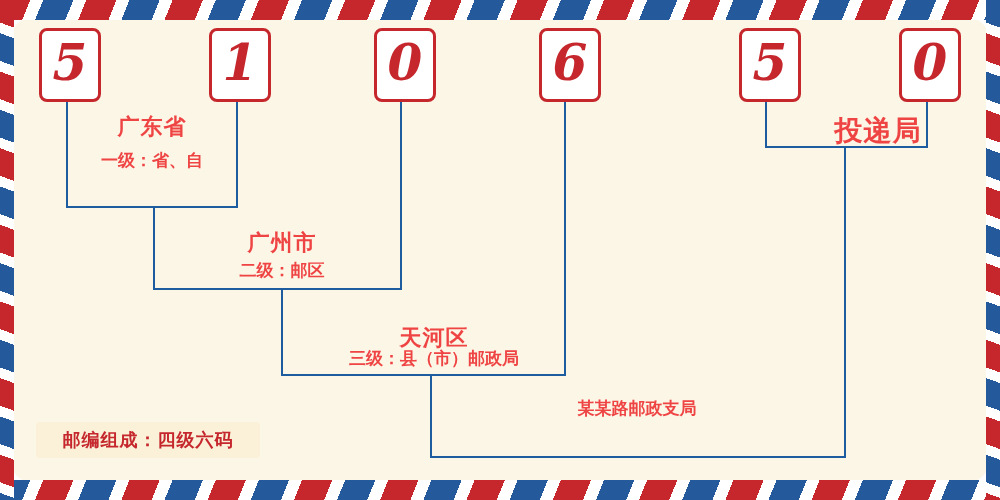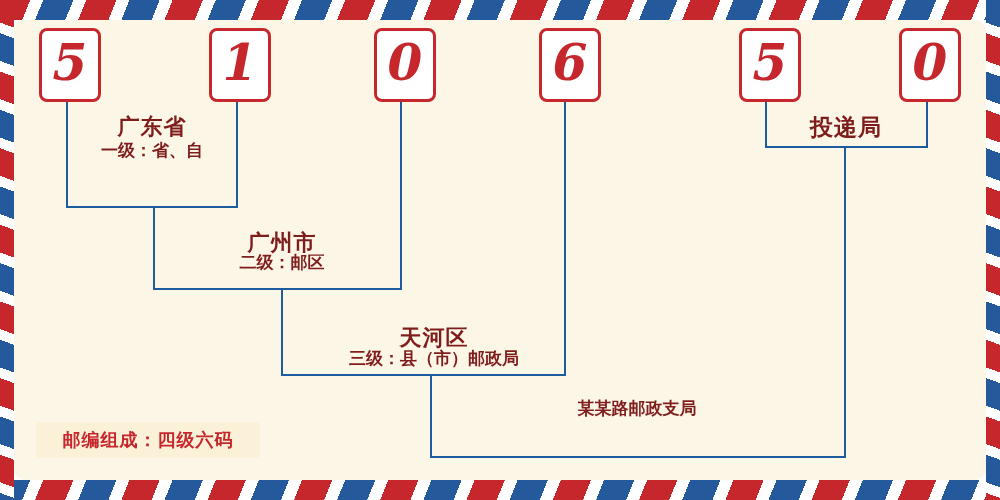--- a/index.html
+++ b/index.html
@@ -21,21 +21,21 @@
   .digit-box{position:absolute;top:28px;width:56px;height:68px;background:#ffffff;
     border:3px solid #c5272d;border-radius:8px;display:flex;align-items:center;justify-content:center;z-index:5;}
   .digit{font-family:"DejaVu Serif","Liberation Serif",serif;font-style:italic;font-weight:bold;
     font-size:50px;color:#c5272d;line-height:1;transform:translateY(-2px);}
   .db1{left:39px;}.db2{left:209px;}.db3{left:374px;}.db4{left:539px;}.db5{left:739px;}.db6{left:899px;}
 
   
   .line{position:absolute;background:#1d5c9e;z-index:2;}
 
   
-  .lbl{position:absolute;color:#7f1d1d;text-align:center;z-index:3;font-family:Liberation Serif, serif;}
+  .lbl{position:absolute;color:#ef4444;text-align:center;z-index:3;font-family:Liberation Serif, serif;}
   .lbl-name{font-size:22px;font-weight:bold;letter-spacing:1px;}
   .lbl-desc{font-size:17px;font-weight:bold;line-height:1.55;}
 
   
   .footer-note{position:absolute;left:36px;top:422px;width:224px;height:36px;background:#faf1d8;
     color:#c5272d;font-size:18px;font-weight:bold;display:flex;align-items:center;justify-content:center;
     letter-spacing:1px;z-index:3;border-radius:4px;}
 </style>
 </head>
 <body>
@@ -81,28 +81,28 @@
 
   <div class="line" style="left:430px;top:374px;width:2px;height:84px;"></div>
   <div class="line" style="left:430px;top:456px;width:416px;height:2px;"></div>
   <div class="line" style="left:844px;top:146px;width:2px;height:312px;"></div>
 
   <div class="line" style="left:765px;top:96px;width:2px;height:52px;"></div>
   <div class="line" style="left:765px;top:146px;width:163px;height:2px;"></div>
   <div class="line" style="left:926px;top:96px;width:2px;height:52px;"></div>
 
   <div class="lbl lbl-name" style="left:82px;top:112px;width:140px;">广东省</div>
-  <div class="lbl lbl-desc" style="left:72px;top:138px;width:160px;">
+  <div class="lbl lbl-desc" style="left:72px;top:148px;width:160px;">
     <div>一级：省、自</div>
   </div>
 
   <div class="lbl lbl-name" style="left:212px;top:228px;width:140px;">广州市</div>
-  <div class="lbl lbl-desc" style="left:212px;top:250px;width:140px;">二级：邮区</div>
+  <div class="lbl lbl-desc" style="left:212px;top:258px;width:140px;">二级：邮区</div>
 
   <div class="lbl lbl-name" style="left:364px;top:323px;width:140px;">天河区</div>
   <div class="lbl lbl-desc" style="left:527px;top:396px;width:220px;">某某路邮政支局</div>
 
   <div class="lbl lbl-desc" style="left:324px;top:346px;width:220px;">三级：县（市）邮政局</div>
 
-  <div class="lbl lbl-name" style="left:786px;top:112px;width:120px;font-size:23px;text-align:center;">投递局</div>
+  <div class="lbl lbl-name" style="left:818px;top:112px;width:120px;font-size:28px;text-align:center;">投递局</div>
 
   <div class="footer-note">邮编组成：四级六码</div>
 </div>
 
 </body></html>

